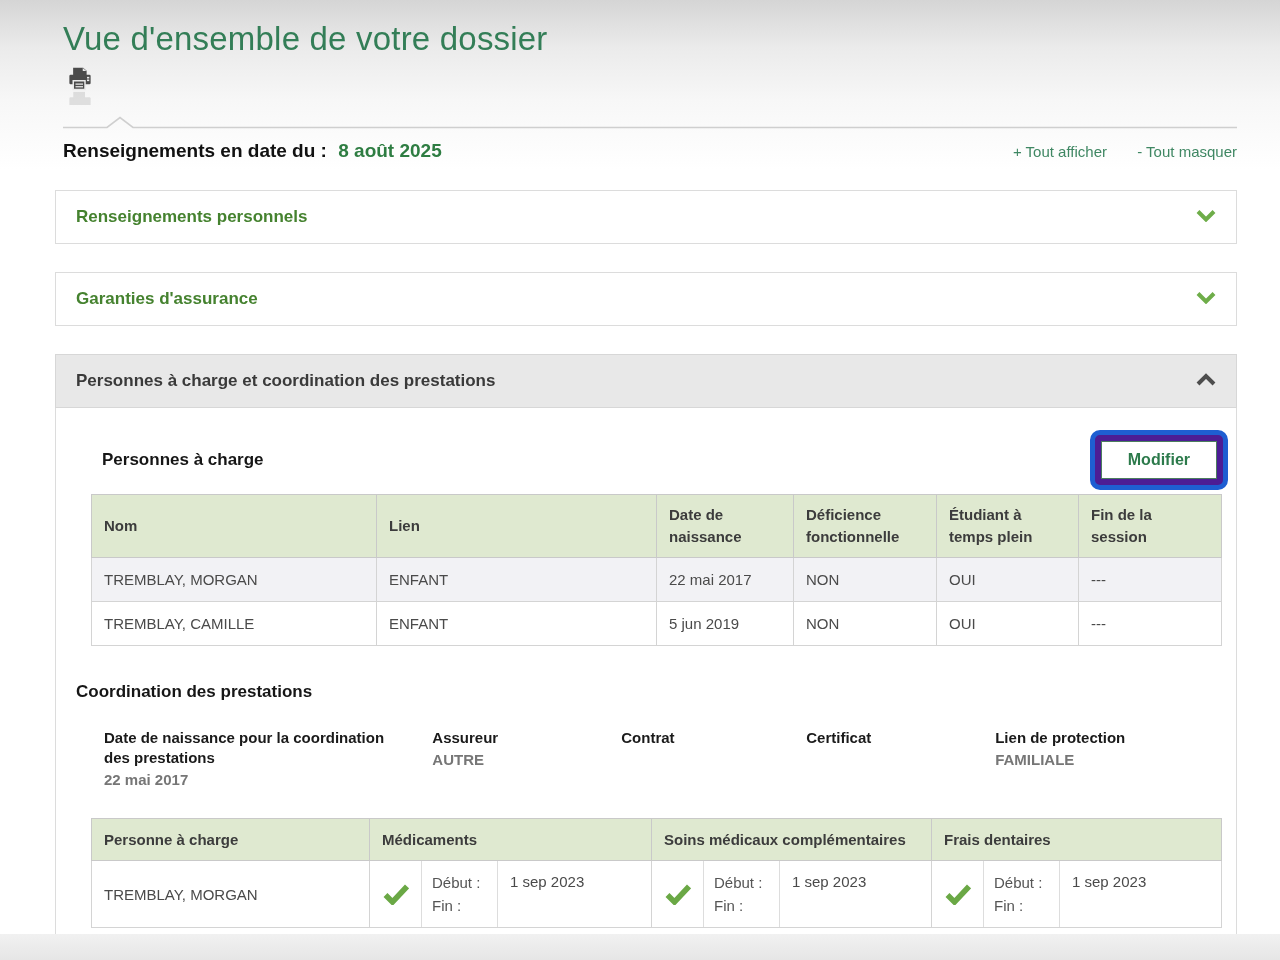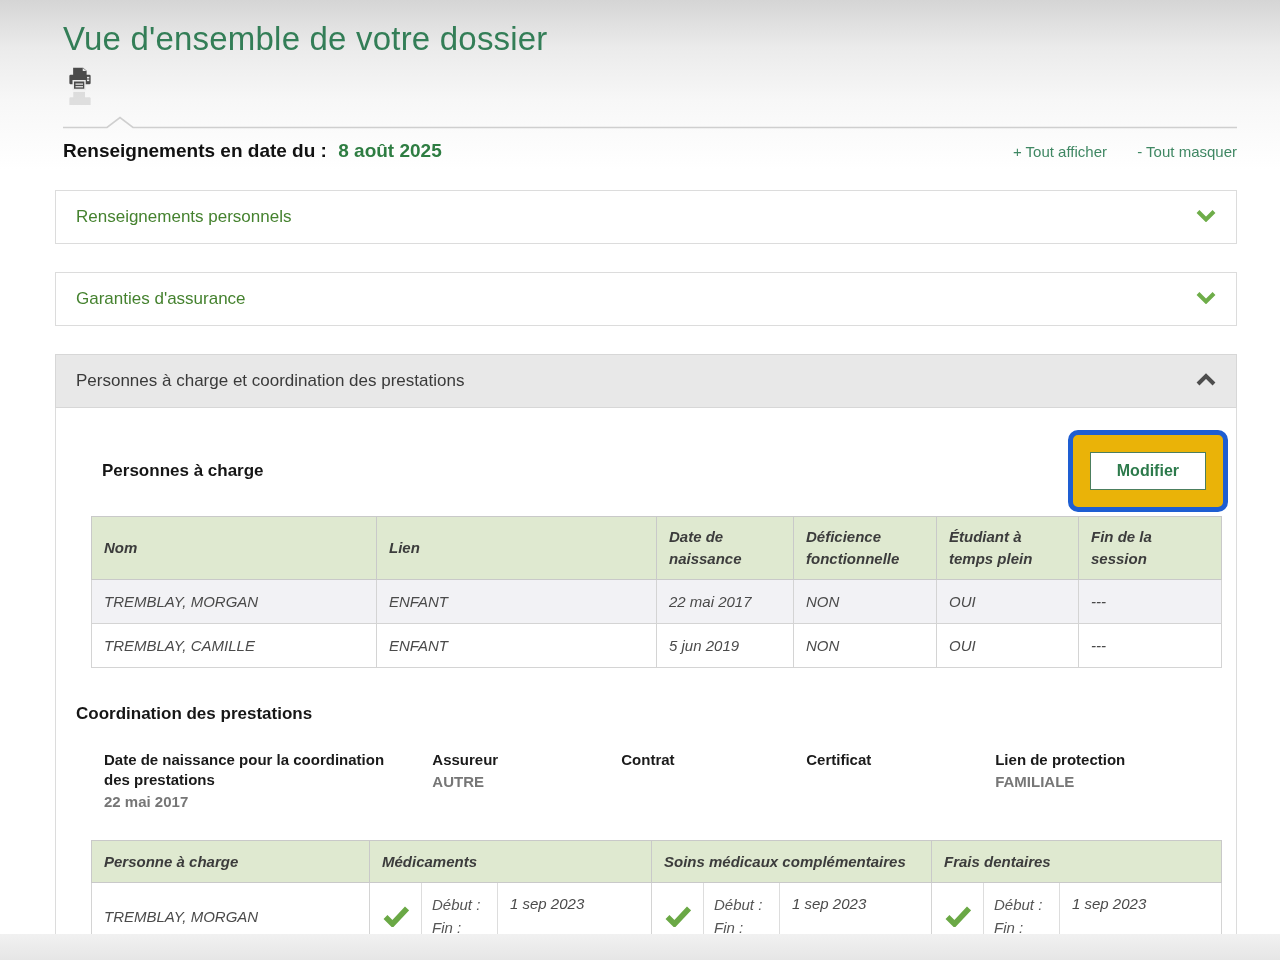--- a/index.html
+++ b/index.html
@@ -28,37 +28,37 @@
   .asof-links { font-size: 15px; }
   .asof-links a { color: #3f8763; text-decoration: none; margin-left: 26px; cursor: pointer; margin-top: 19px; }
 
   
   .panels { margin: 0 43px 0 55px; width: 1182px; }
   .accordion {
     margin-top: 28px; background: #fff; border: 1px solid #dcdcdc;
     height: 54px; display: flex; align-items: center; justify-content: space-between;
     padding: 0 20px; cursor: pointer;
   }
-  .accordion .acc-label { font-size: 17px; font-weight: normal; color: #45822f; }
+  .accordion .acc-label { font-size: 17px; font-weight: bold; color: #45822f; }
   .accordion.expanded { background: #e8e8e8; border-color: #d7d7d7; }
   .accordion.expanded .acc-label { color: #3a3a3a; }
 
   .panel-body { background: #fff; border: 1px solid #dcdcdc; border-top: none; padding: 18px 22px 46px 20px; }
 
   
   .dep-head-row { display: flex; justify-content: space-between; align-items: center; margin: 4px -14px 4px 26px; }
   .sub-heading { font-size: 17px; font-weight: bold; color: #161616; }
-  .focus-ring { border: 5px solid #1e5ed2; border-radius: 10px; background: #eab308; padding: 17px; }
+  .focus-ring { border: 5px solid #1e5ed2; border-radius: 10px; background: #4c1d95; padding: 6px; }
   .modifier-btn {
     background: #fff; border: 1px solid #4c7e5e; color: #2c7a4b;
     font-family: "Liberation Sans", sans-serif; font-size: 16px; font-weight: bold;
     padding: 9px 26px; cursor: pointer;
   }
 
-  table { border-collapse: collapse; margin-left: 15px; width: 1130px; font-size: 15px; table-layout: fixed; font-style: italic; }
+  table { border-collapse: collapse; margin-left: 15px; width: 1130px; font-size: 15px; table-layout: fixed; }
   th { background: #dfe9d0; border: 1px solid #c9c9c9; text-align: left; vertical-align: middle;
        padding: 9px 12px; font-weight: bold; color: #3c3c3c; line-height: 1.45; }
   td { border: 1px solid #d4d4d4; padding: 12px 12px; color: #4a4a4a; vertical-align: middle; }
   tr.stripe td { background: #f2f2f5; }
   .tbl1 th { height: 62px; }
   .tbl1 td { height: 44px; padding-top: 0; padding-bottom: 0; }
 
   
   .coord-heading { margin: 36px 0 0 0; font-size: 17px; font-weight: bold; color: #161616; }
   .coord-fields { display: flex; margin: 26px 0 0 28px; font-size: 15px; line-height: 1.35; }

